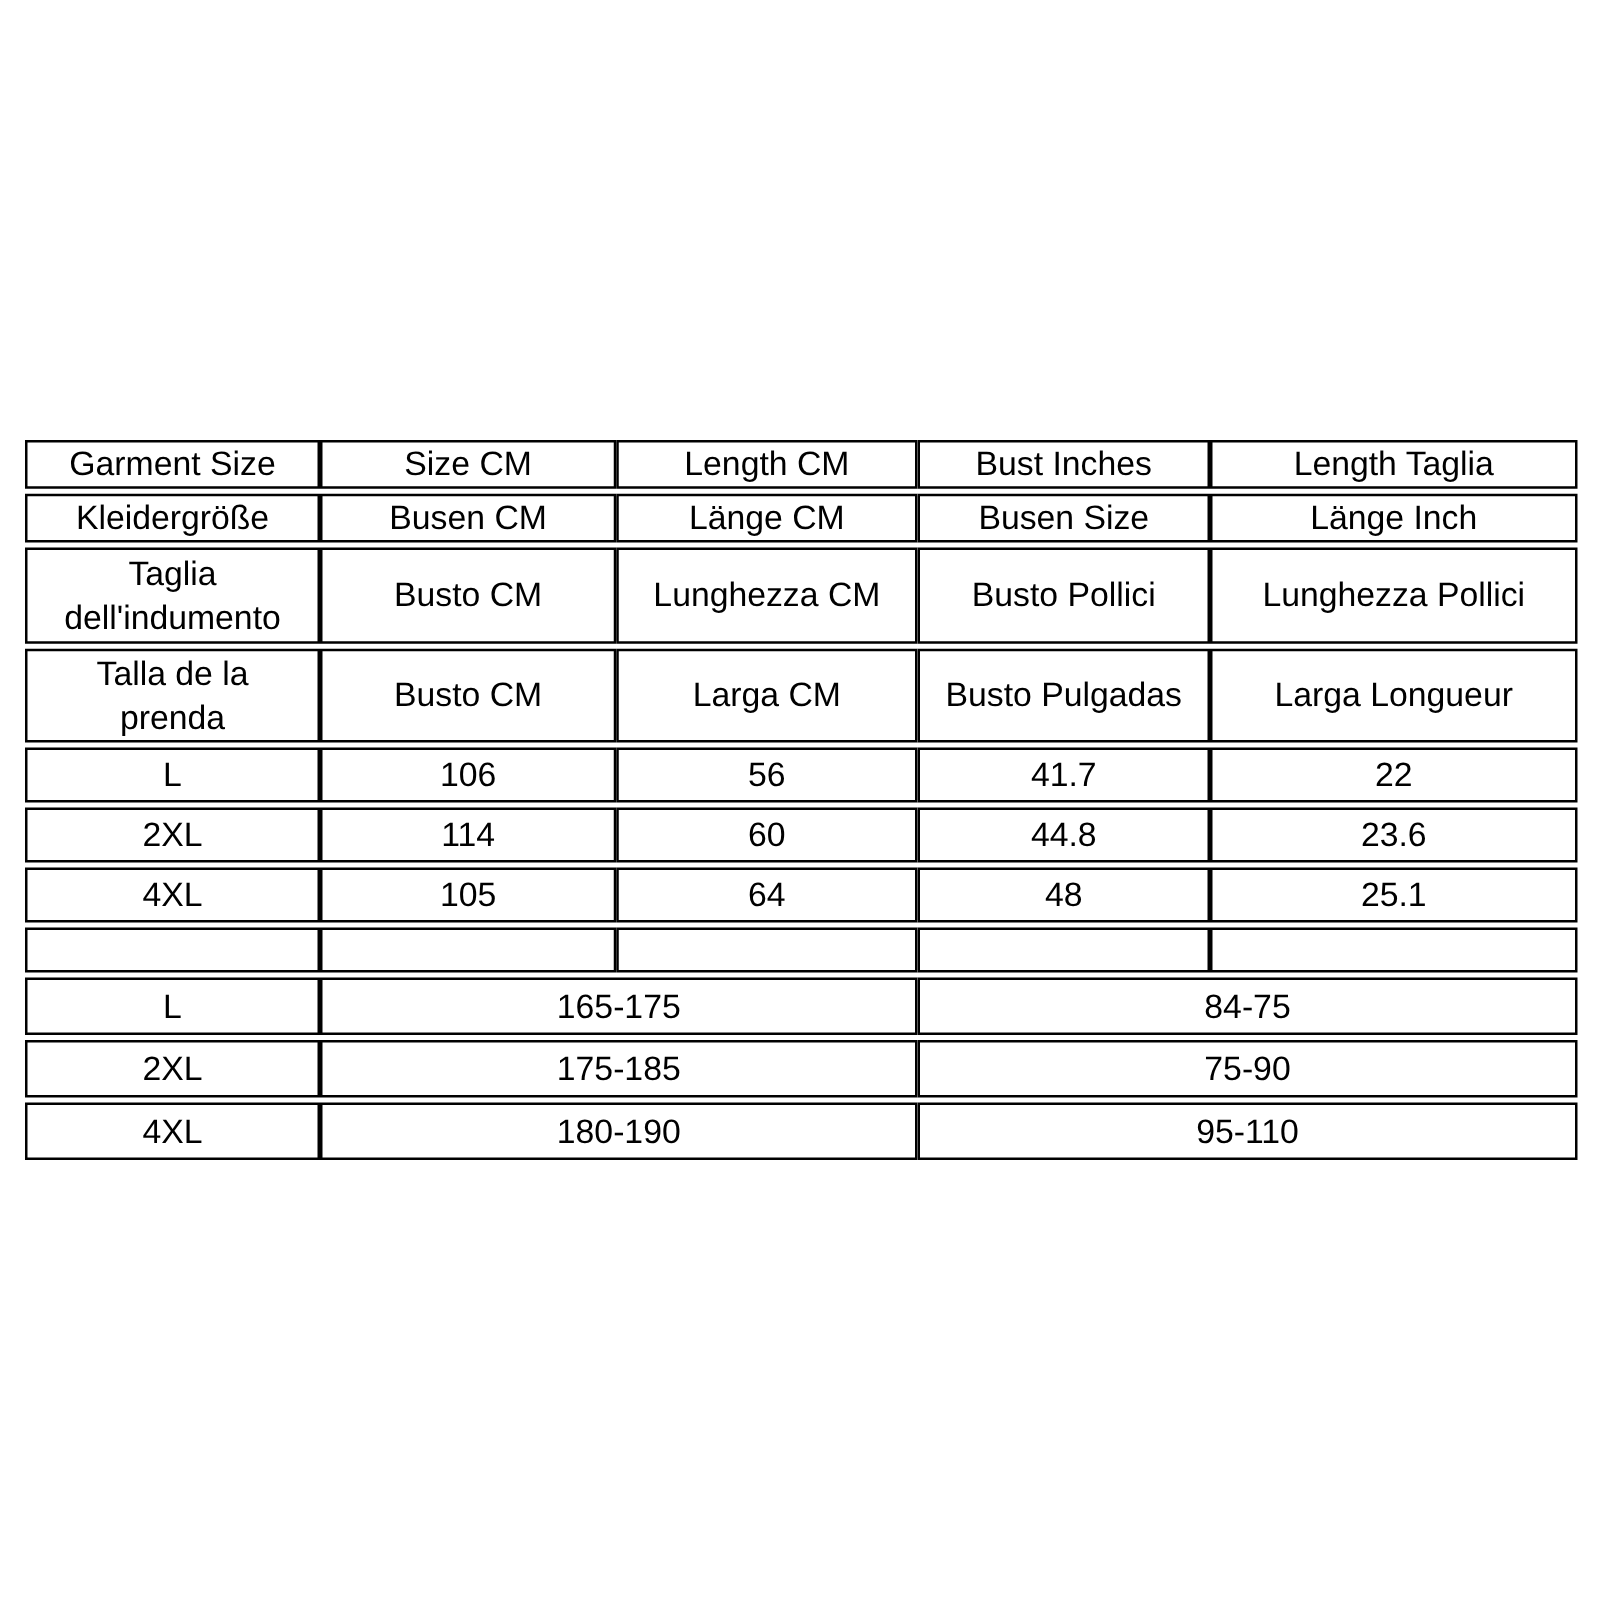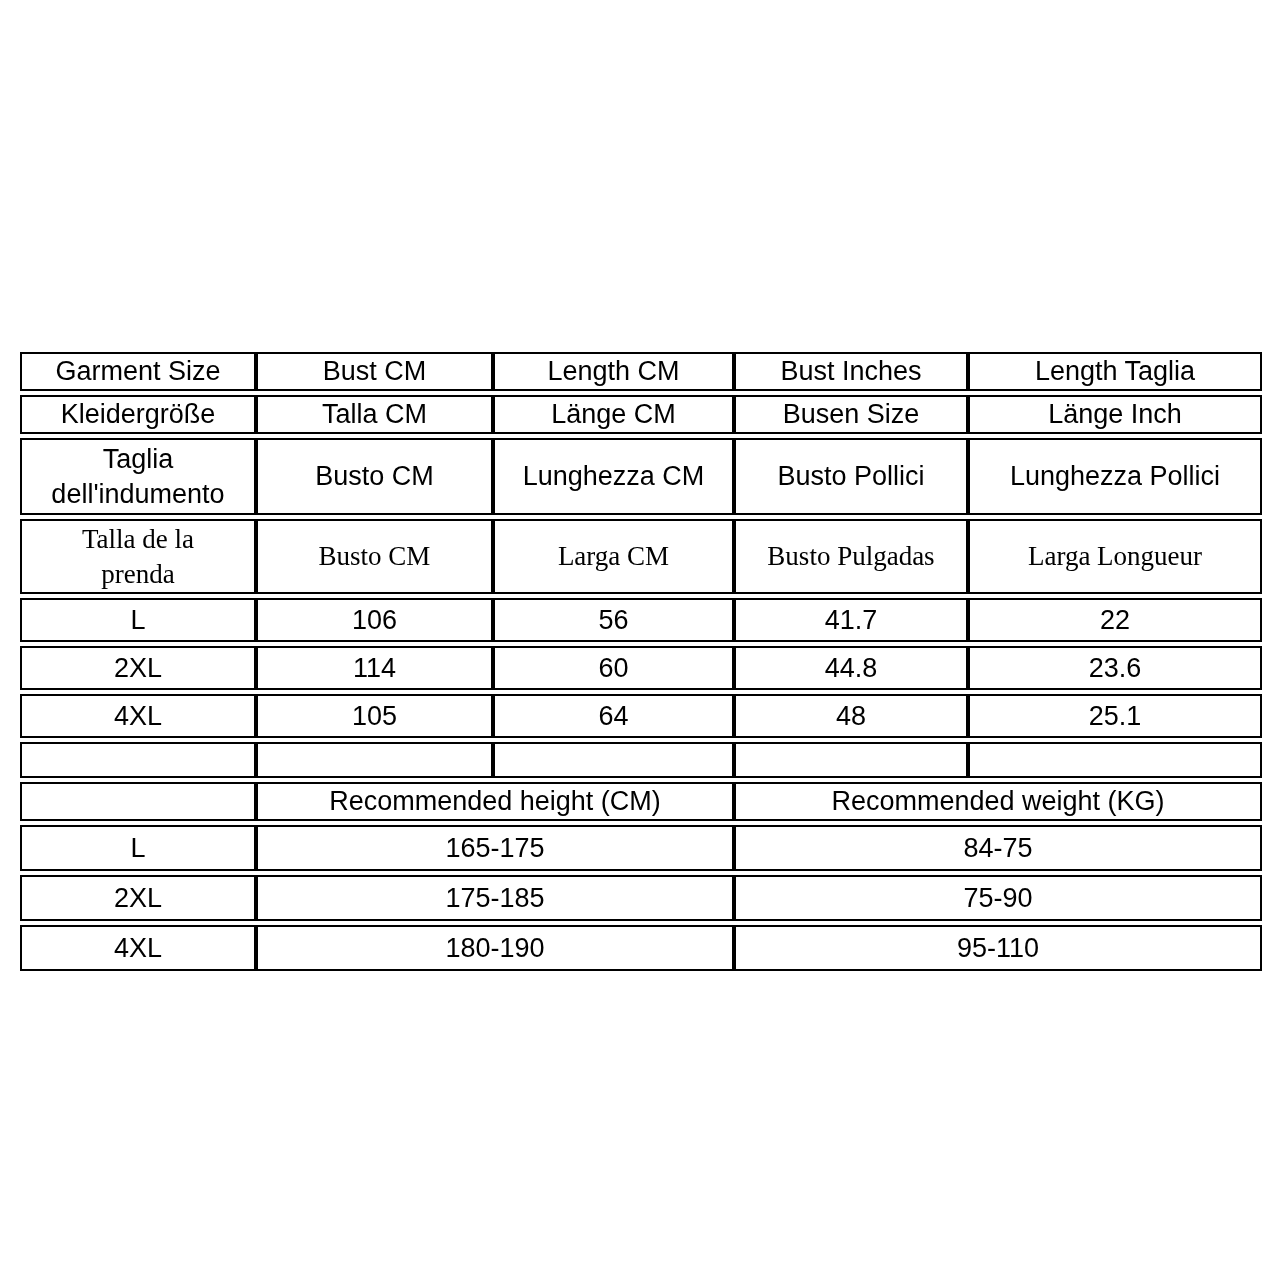--- a/index.html
+++ b/index.html
@@ -37,21 +37,21 @@
     border: 2px solid #000000;
     background: #ffffff;
     text-align: center;
     vertical-align: middle;
     padding: 0 6px;
     box-sizing: border-box;
     overflow: hidden;
   }
   .rh-a { height: 36px; }  
   .rh-b { height: 77px; }  
-  .rh-c { height: 75px; font-family: Liberation Serif, serif; }  
+  .rh-c { height: 75px; }  
   .rh-d { height: 44px; }  
   .rh-e { height: 46px; }  
   .narrow {
     display: inline-block;
     max-width: 190px;
   }
 </style>
 </head>
 <body>
 
@@ -61,28 +61,28 @@
       <col style="width:236px">
       <col style="width:237px">
       <col style="width:241px">
       <col style="width:234px">
       <col style="width:294px">
     </colgroup>
     <tbody>
 
       <tr class="rh-a">
         <td><span>Garment Size</span></td>
-        <td><span>Bust CM</span></td>
+        <td><span>Size CM</span></td>
         <td><span>Length CM</span></td>
         <td><span>Bust Inches</span></td>
         <td><span>Length Taglia</span></td>
       </tr>
       <tr class="rh-a">
         <td><span>Kleidergröße</span></td>
-        <td><span>Talla CM</span></td>
+        <td><span>Busen CM</span></td>
         <td><span>Länge CM</span></td>
         <td><span>Busen Size</span></td>
         <td><span>Länge Inch</span></td>
       </tr>
       <tr class="rh-b">
         <td><span class="narrow">Taglia dell'indumento</span></td>
         <td><span>Busto CM</span></td>
         <td><span>Lunghezza CM</span></td>
         <td><span>Busto Pollici</span></td>
         <td><span>Lunghezza Pollici</span></td>
@@ -118,25 +118,20 @@
       </tr>
 
       <tr class="rh-a">
         <td></td>
         <td></td>
         <td></td>
         <td></td>
         <td></td>
       </tr>
 
-      <tr class="rh-a">
-        <td></td>
-        <td colspan="2"><span>Recommended height (CM)</span></td>
-        <td colspan="2"><span>Recommended weight (KG)</span></td>
-      </tr>
 
       <tr class="rh-e">
         <td><span>L</span></td>
         <td colspan="2"><span>165-175</span></td>
         <td colspan="2"><span>84-75</span></td>
       </tr>
       <tr class="rh-e">
         <td><span>2XL</span></td>
         <td colspan="2"><span>175-185</span></td>
         <td colspan="2"><span>75-90</span></td>

